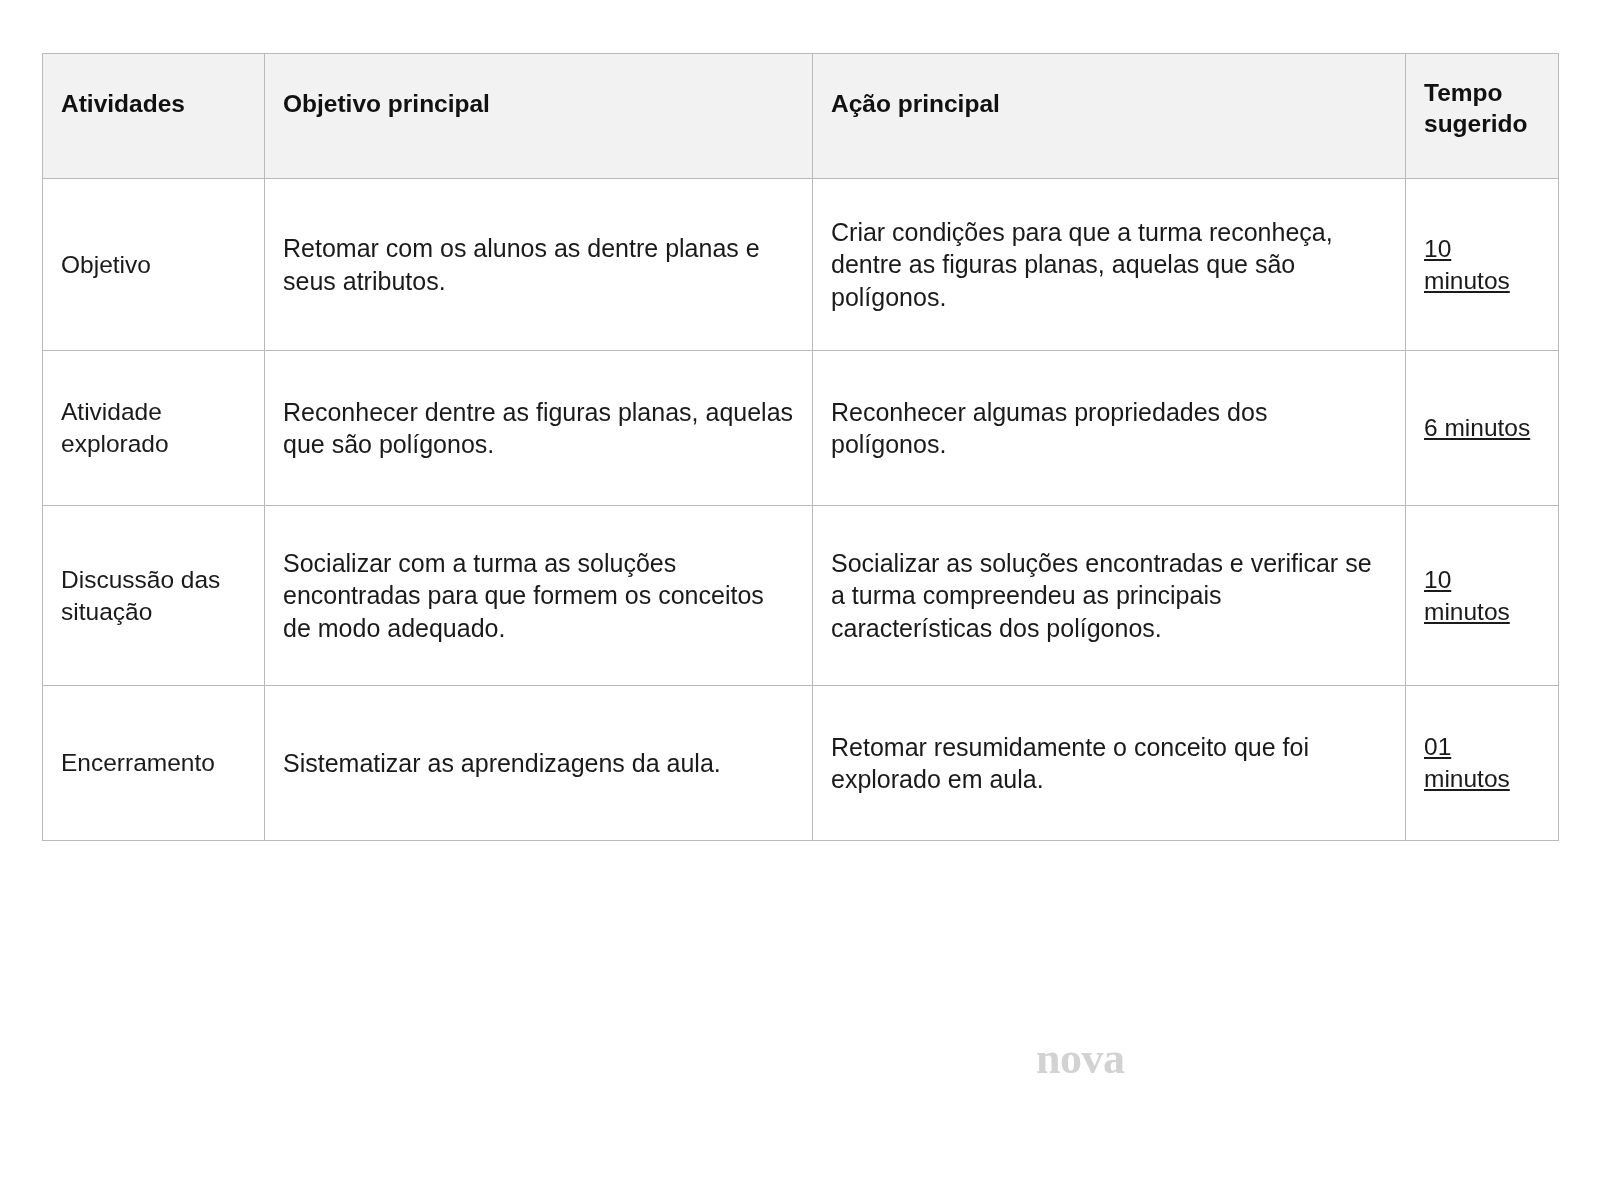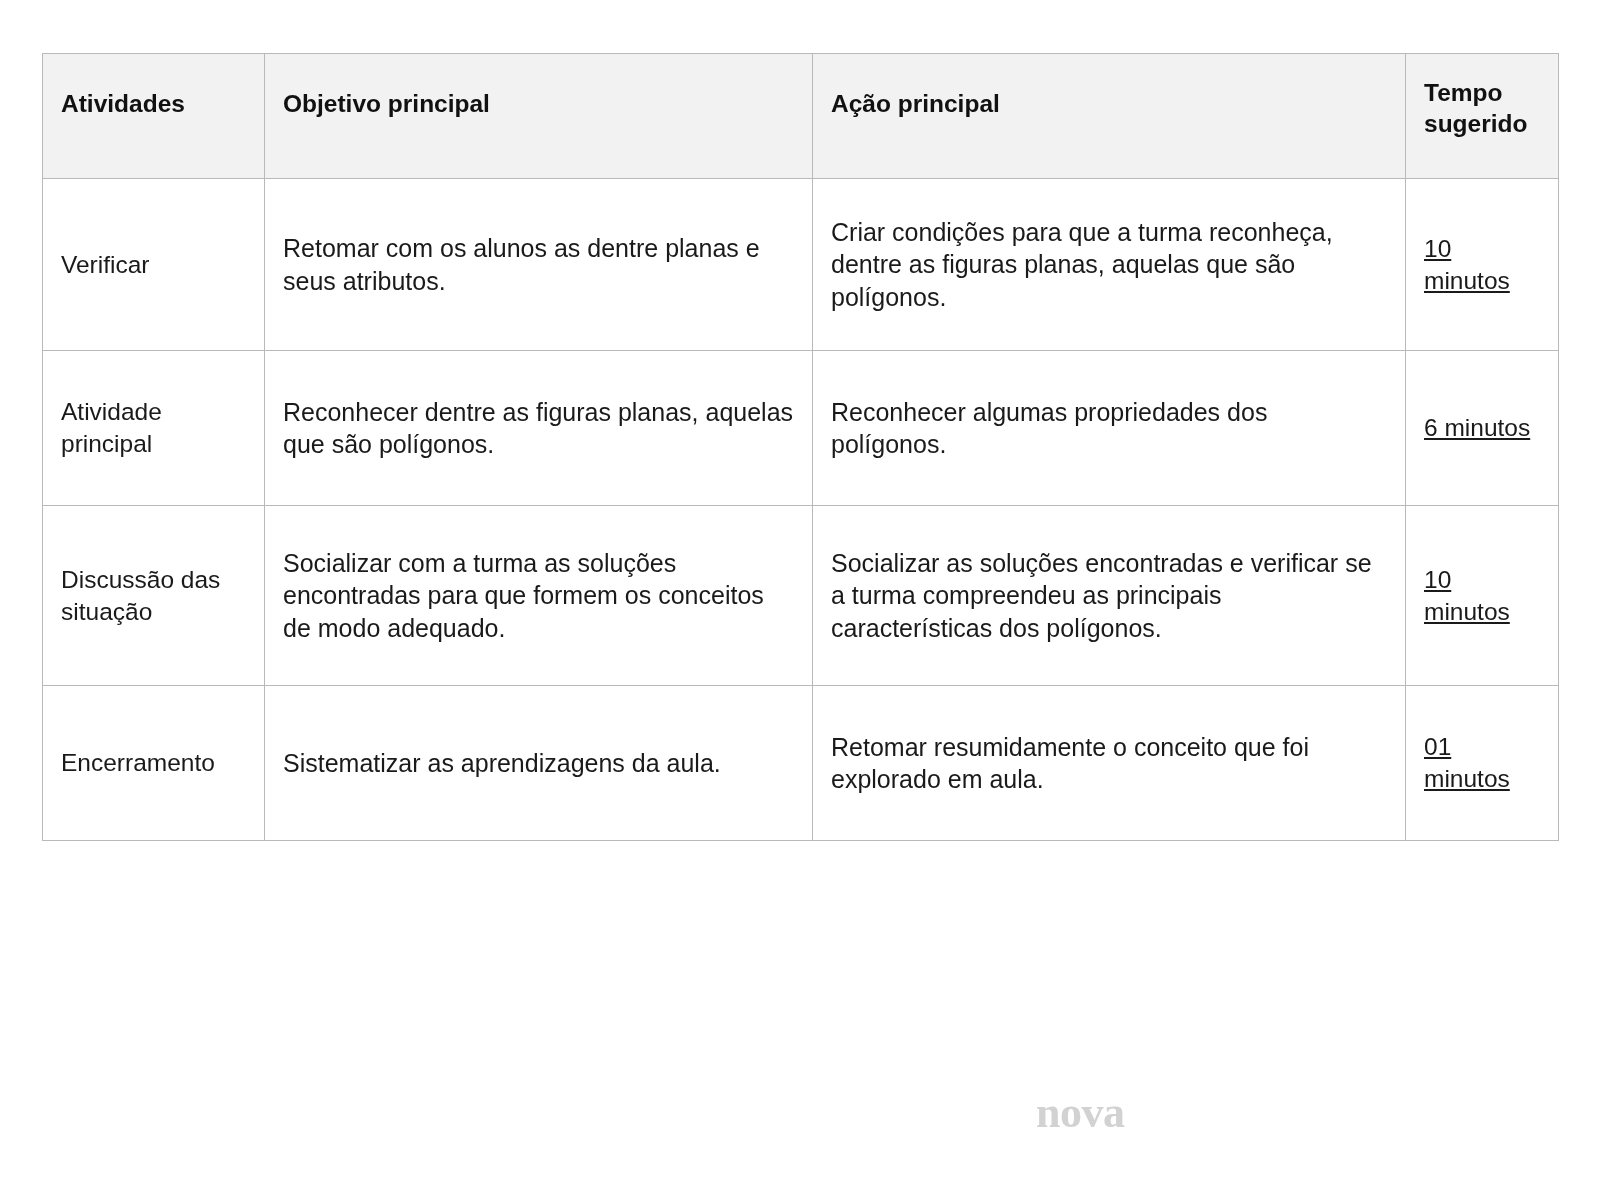--- a/index.html
+++ b/index.html
@@ -102,21 +102,21 @@
   
   tr.row-0 td { height: 172px; }
   tr.row-1 td { height: 155px; }
   tr.row-2 td { height: 180px; }
   tr.row-3 td { height: 155px; }
   tr.row-4 td { height: 220px; }
 
   .brand {
     position: absolute;
     right: 56px;
-    top: 1092px;
+    top: 1038px;
     width: 200px;
     text-align: left;
     font-family: "Liberation Serif", serif;
     font-weight: bold;
     font-size: 44px;
     line-height: 0.94;
     color: #d2d2d2;
     letter-spacing: -0.5px;
     user-select: none;
   }
@@ -151,28 +151,28 @@
             <span class="hdr-inner">
               <span>Tempo</span><br>
               <span>sugerido</span>
             </span>
           </th>
         </tr>
       </thead>
       <tbody>
 
         <tr class="row-0">
-          <td class="cell-activity">Verificar</td>
+          <td class="cell-activity">Objetivo</td>
           <td class="cell-objective">Retomar com os alunos as dentre planas e seus atributos.</td>
           <td class="cell-action"> Criar condições para que a turma reconheça, dentre as figuras planas, aquelas que são polígonos.</td>
           <td class="cell-time">10 minutos</td>
         </tr>
 
         <tr class="row-1">
-          <td class="cell-activity">Atividade principal</td>
+          <td class="cell-activity">Atividade explorado</td>
           <td class="cell-objective">Reconhecer  dentre as figuras planas, aquelas que são polígonos.</td>
           <td class="cell-action">Reconhecer algumas propriedades dos polígonos.</td>
           <td class="cell-time">6 minutos</td>
         </tr>
 
         <tr class="row-2">
           <td class="cell-activity">Discussão das situação</td>
           <td class="cell-objective">Socializar com a turma as soluções encontradas para que  formem os conceitos de modo adequado.</td>
           <td class="cell-action">Socializar as soluções encontradas e verificar se a turma compreendeu as principais características dos polígonos.</td>
           <td class="cell-time">10 minutos</td>

